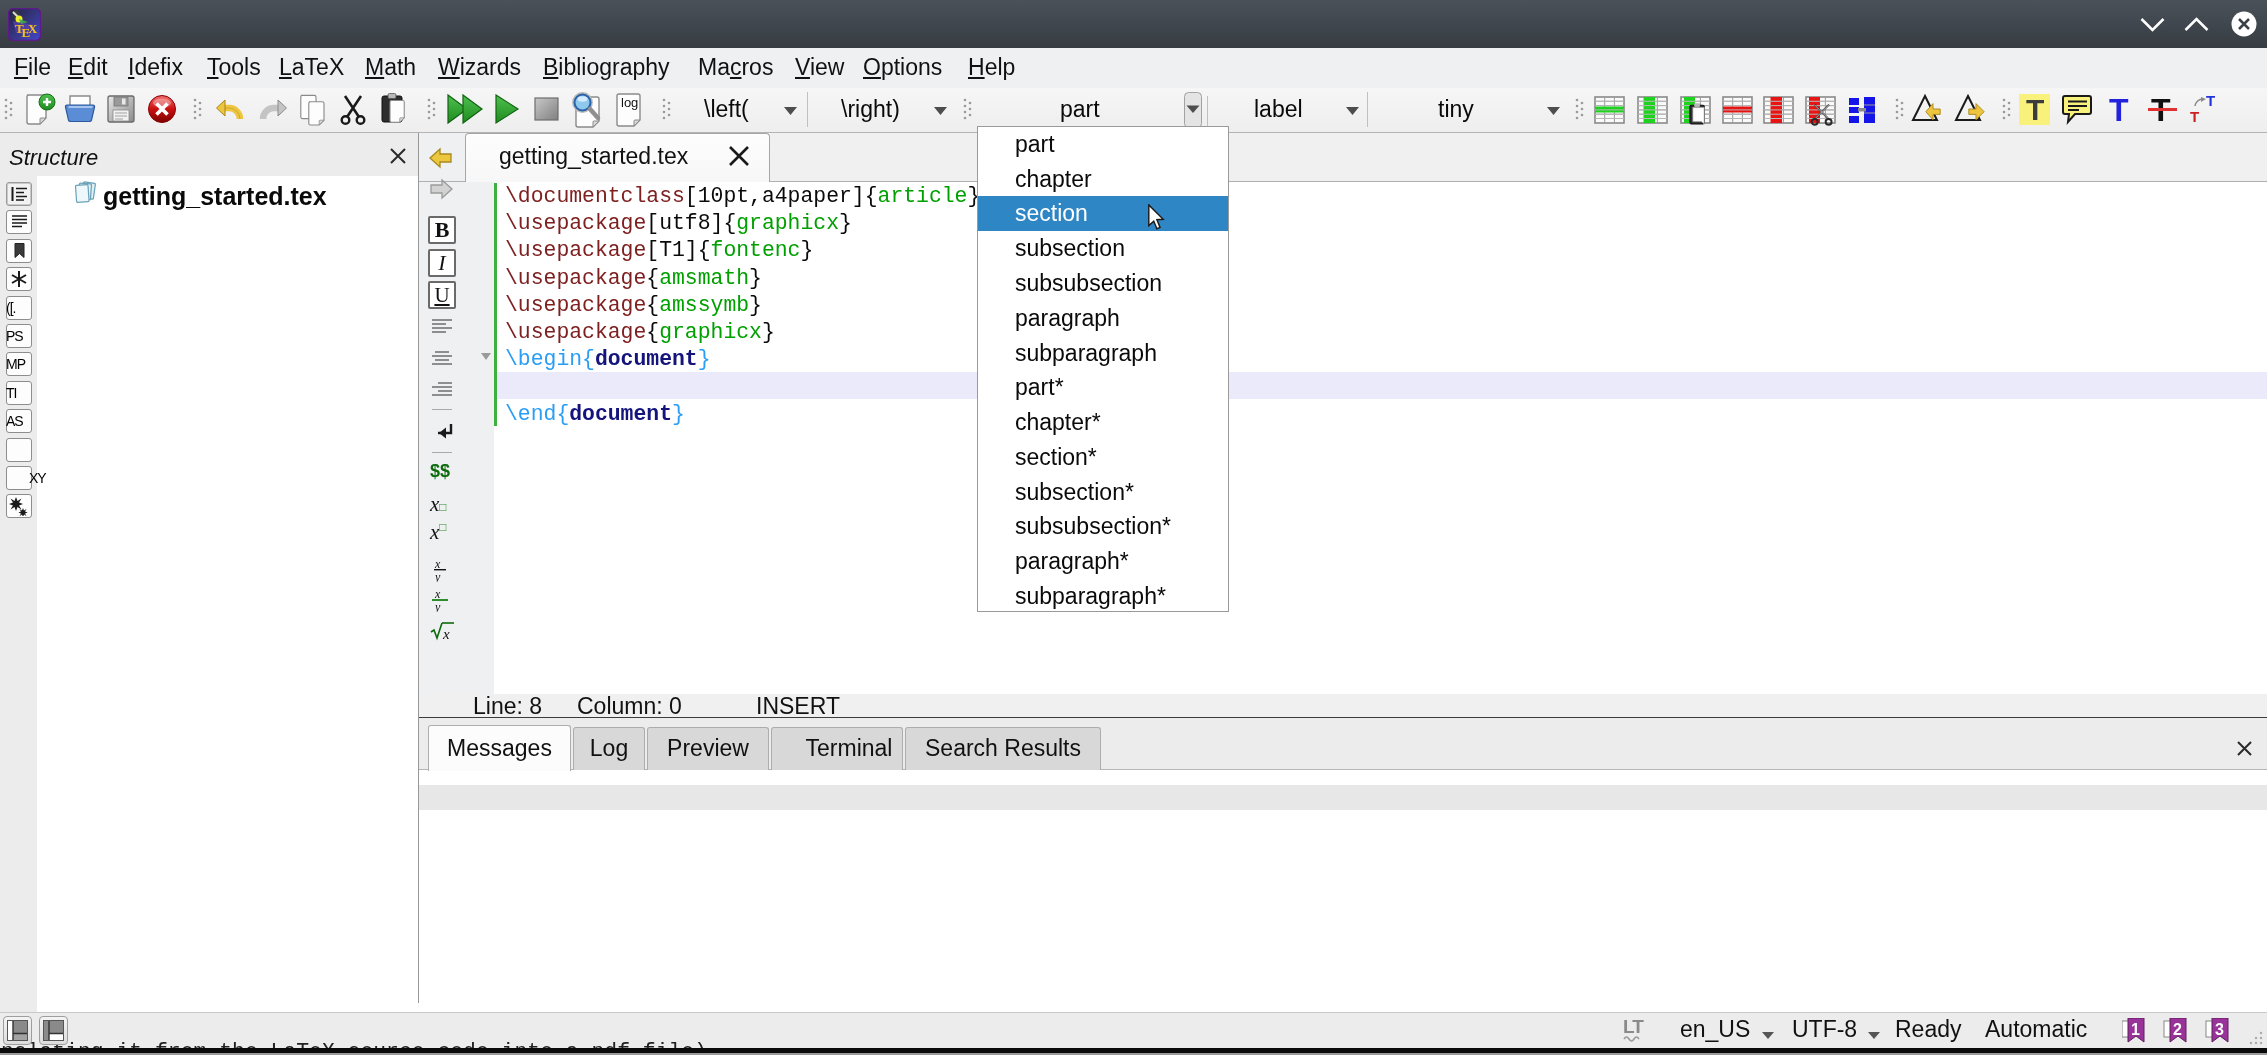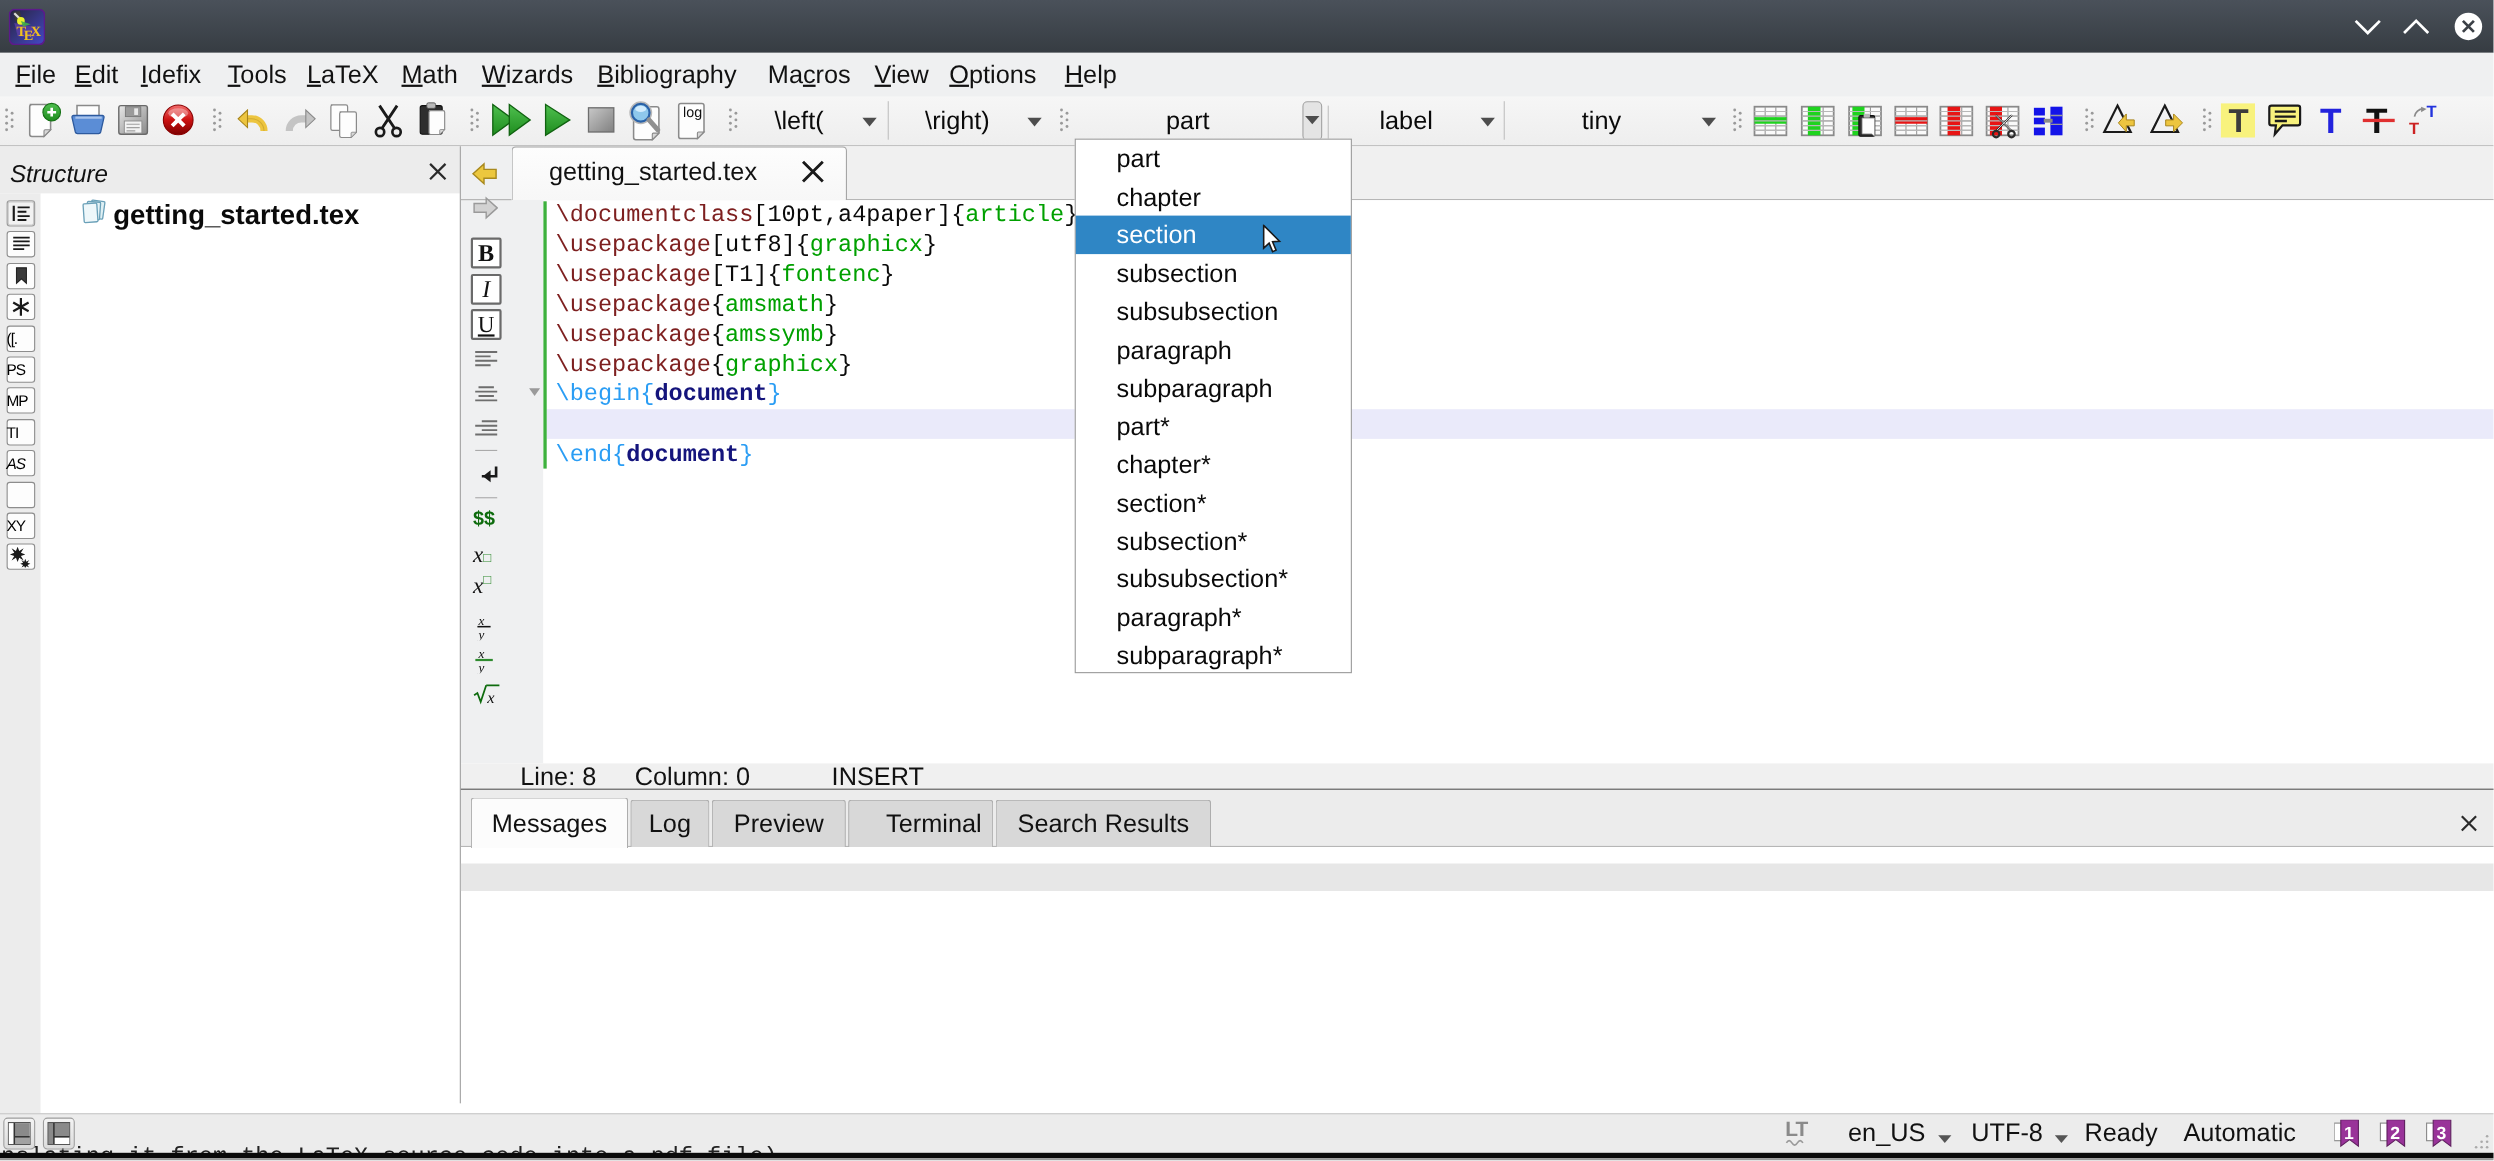--- a/index.html
+++ b/index.html
@@ -364,25 +364,25 @@
     </svg>
   <div class="ab sicon" style="top:296px;"></div>
   <div class="ab sictxt" style="left:6px;top:297px;width:26px;">([.</div>
   <div class="ab sicon" style="top:324px;"></div>
   <div class="ab sictxt" style="left:6px;top:325px;width:26px;">PS</div>
   <div class="ab sicon" style="top:352px;"></div>
   <div class="ab sictxt" style="left:6px;top:353px;width:26px;">MP</div>
   <div class="ab sicon" style="top:381px;"></div>
   <div class="ab sictxt" style="left:6px;top:382px;width:26px;">TI</div>
   <div class="ab sicon" style="top:409px;"></div>
-  <div class="ab sictxt" style="left:6px;top:410px;width:14px;font-style:italic;">AS</div>
+  <div class="ab sictxt" style="left:6px;top:410px;width:14px;">AS</div>
   <div class="ab sicon" style="top:438px;"></div>
   <div class="ab sictxt" style="left:6px;top:439px;width:40px;margin-top:26px;">BM</div>
   <div class="ab sicon" style="top:466px;"></div>
-  <div class="ab sictxt" style="left:6px;top:467px;width:26px;">XY</div>
+  <div class="ab sictxt" style="left:6px;top:467px;width:26px;padding-left:23px;">XY</div>
   <div class="ab sicon" style="top:494px;"></div>
   <svg class="ab" style="left:9px;top:497px;" width="20" height="19" viewBox="0 0 20 19">
       <path d="M7,0 l1.5,4 l4,-2.5 l-2.5,4 l4,1.5 l-4,1.5 l2.5,4 l-4,-2.5 l-1.5,4 l-1.5,-4 l-4,2.5 l2.5,-4 l-4,-1.5 l4,-1.5 l-2.5,-4 l4,2.5 z" fill="#1a1a1a"></path>
       <path d="M14,11 l1,2.6 l2.6,-1.6 l-1.6,2.6 l2.6,1 l-2.6,1 l1.6,2.6 l-2.6,-1.6 l-1,2.6 l-1,-2.6 l-2.6,1.6 l1.6,-2.6 l-2.6,-1 l2.6,-1 l-1.6,-2.6 l2.6,1.6 z" fill="#1a1a1a"></path>
     </svg>
 
   <svg class="ab" style="left:74px;top:181px;" width="23" height="25" viewBox="0 0 23 25">
     <g>
         <rect x="8.5" y="1.5" width="12" height="16" rx="1" fill="#dff0f4" stroke="#6aa0b8" stroke-width="1.2" transform="rotate(8 14 9)"></rect>
       </g>

